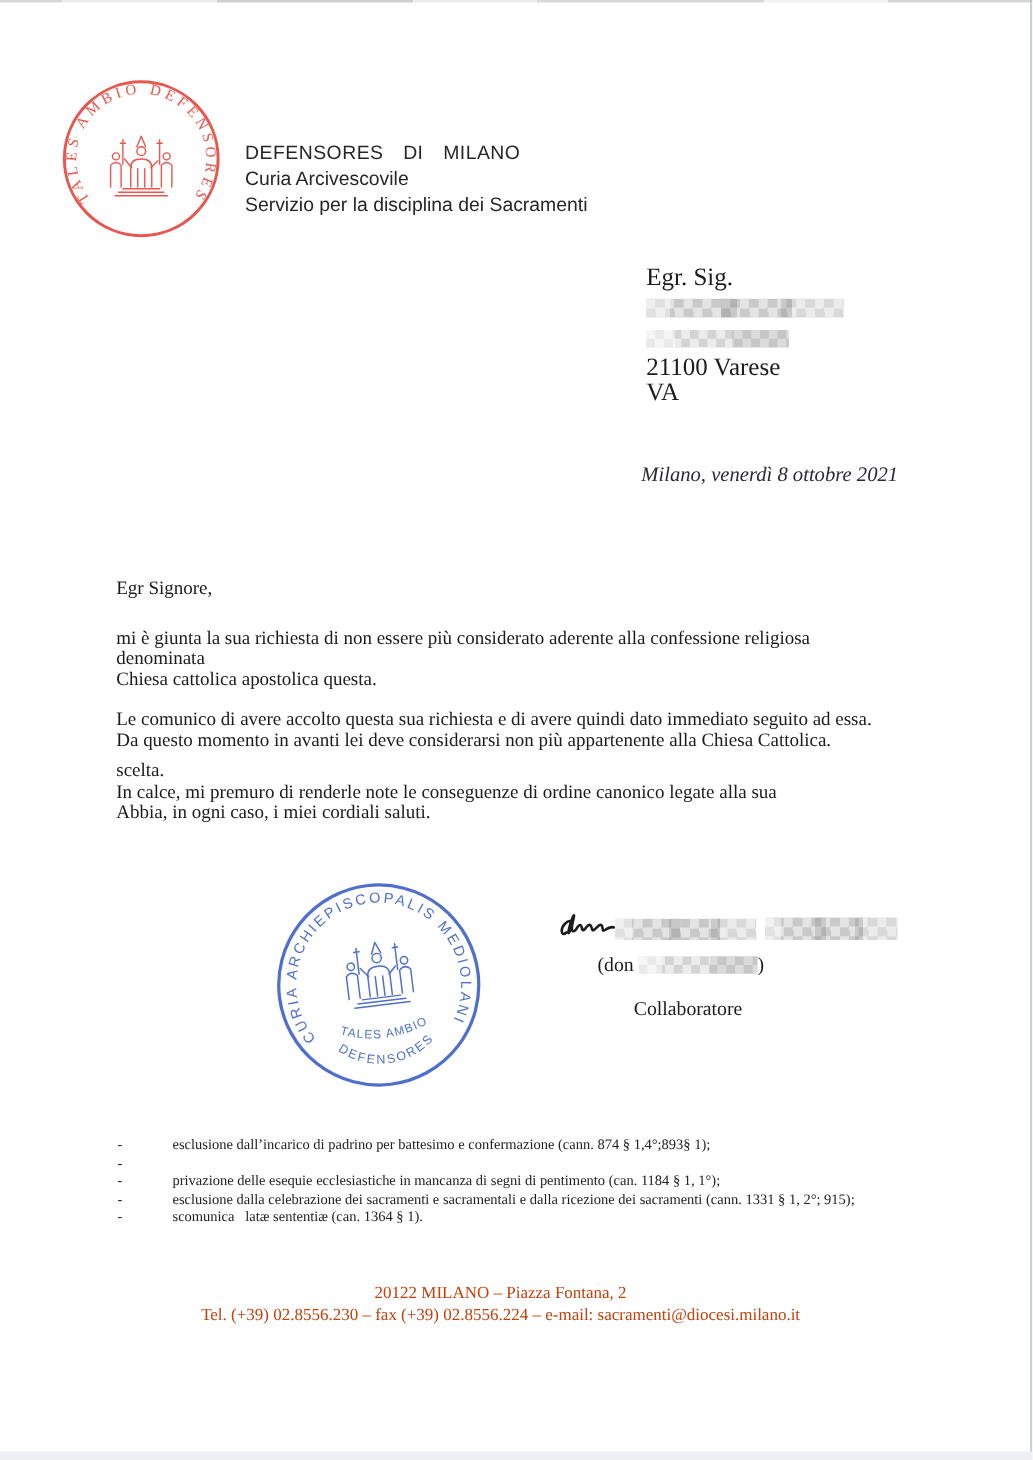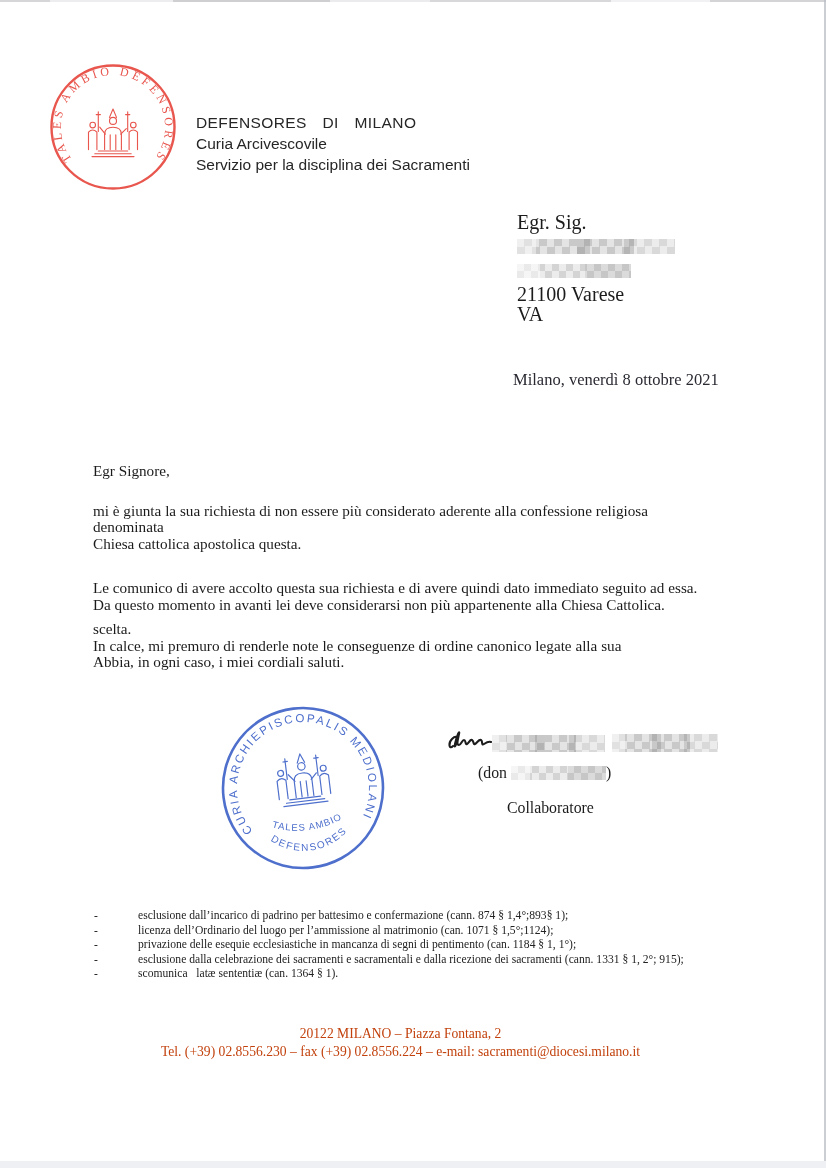--- a/index.html
+++ b/index.html
@@ -23,26 +23,26 @@
       linear-gradient(90deg,rgba(255,255,255,.45) 0 12%,rgba(0,0,0,0) 12% 38%,rgba(90,90,90,.20) 38% 46%,rgba(0,0,0,0) 46% 68%,rgba(110,110,110,.22) 68% 74%,rgba(255,255,255,.3) 74% 100%),
       repeating-conic-gradient(#c9c9c9 0% 25%, #e4e4e4 0% 50%);
     background-size:100% 100%, 15px 15px;}
   .pix.light{background-image:
       linear-gradient(90deg,rgba(255,255,255,.5) 0 20%,rgba(0,0,0,0) 20% 60%,rgba(120,120,120,.15) 60% 100%),
       repeating-conic-gradient(#d4d4d4 0% 25%, #ececec 0% 50%);
     background-size:100% 100%, 14px 14px;}
   .pix-name{display:block;width:158px;height:15px;margin:7px 0 0 0;}
   .pix-addr{display:block;width:114px;height:14px;margin:10px 0 6px 0;}
   
-  .dateline{position:absolute;left:513px;top:370px;font-size:16.5px;color:#2a2a33;}
+  .dateline{position:absolute;left:513px;top:370px;font-size:16.5px;font-style:italic;color:#2a2a33;}
   
   .body-text{position:absolute;left:93px;top:463px;width:672px;font-size:15.2px;line-height:16.5px;color:#1b1b1b;}
   .body-text .para{margin:0;}
   .para.p1{margin-top:23px;}
-  .para.p2{margin-top:28px;}
+  .para.p2{margin-top:16px;}
   .para.p3{margin-top:8px;}
   
   .blue-stamp{position:absolute;left:218px;top:703px;width:170px;height:170px;color:#3f63c8;
     transform:rotate(-7deg);opacity:.92;}
   .sig-hand{position:absolute;left:446px;top:726px;width:48px;height:30px;}
   .sig-pix-1{position:absolute;left:492px;top:735px;width:113px;height:17px;}
   .sig-pix-2{position:absolute;left:612px;top:734px;width:106px;height:18px;}
   .sig-printed{position:absolute;left:478px;top:764px;font-size:15.8px;}
   .sig-printed .pix-inline{display:inline-block;width:95px;height:14px;vertical-align:-2px;}
   .sig-role{position:absolute;left:507px;top:799px;font-size:15.8px;}
@@ -155,21 +155,20 @@
   </div>
   <div class="sig-role">Collaboratore</div>
 
   <div class="footnotes">
     <div class="fn-row">
       <span class="fn-dash">-</span>
       <span class="fn-text">esclusione dall’incarico di padrino per battesimo e confermazione (cann. 874 § 1,4°;893§ 1);</span>
     </div>
     <div class="fn-row">
       <span class="fn-dash">-</span>
-      <span class="fn-text">licenza dell’Ordinario del luogo per l’ammissione al matrimonio (can. 1071 § 1,5°;1124);</span>
     </div>
     <div class="fn-row">
       <span class="fn-dash">-</span>
       <span class="fn-text">privazione delle esequie ecclesiastiche in mancanza di segni di pentimento (can. 1184 § 1, 1°);</span>
     </div>
     <div class="fn-row">
       <span class="fn-dash">-</span>
       <span class="fn-text">esclusione dalla celebrazione dei sacramenti e sacramentali e dalla ricezione dei sacramenti (cann. 1331 § 1, 2°; 915);</span>
     </div>
     <div class="fn-row">

